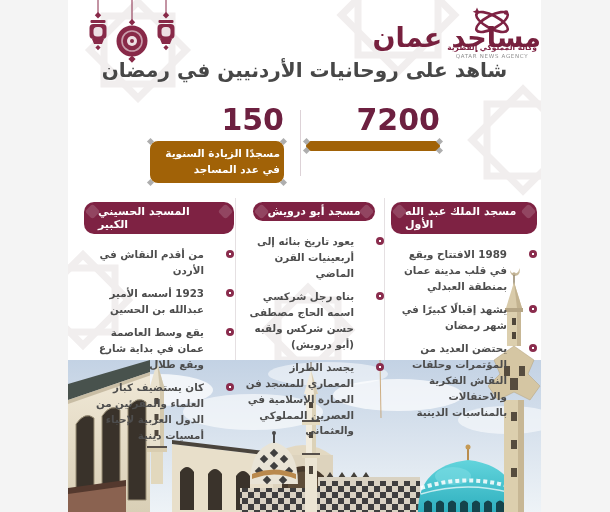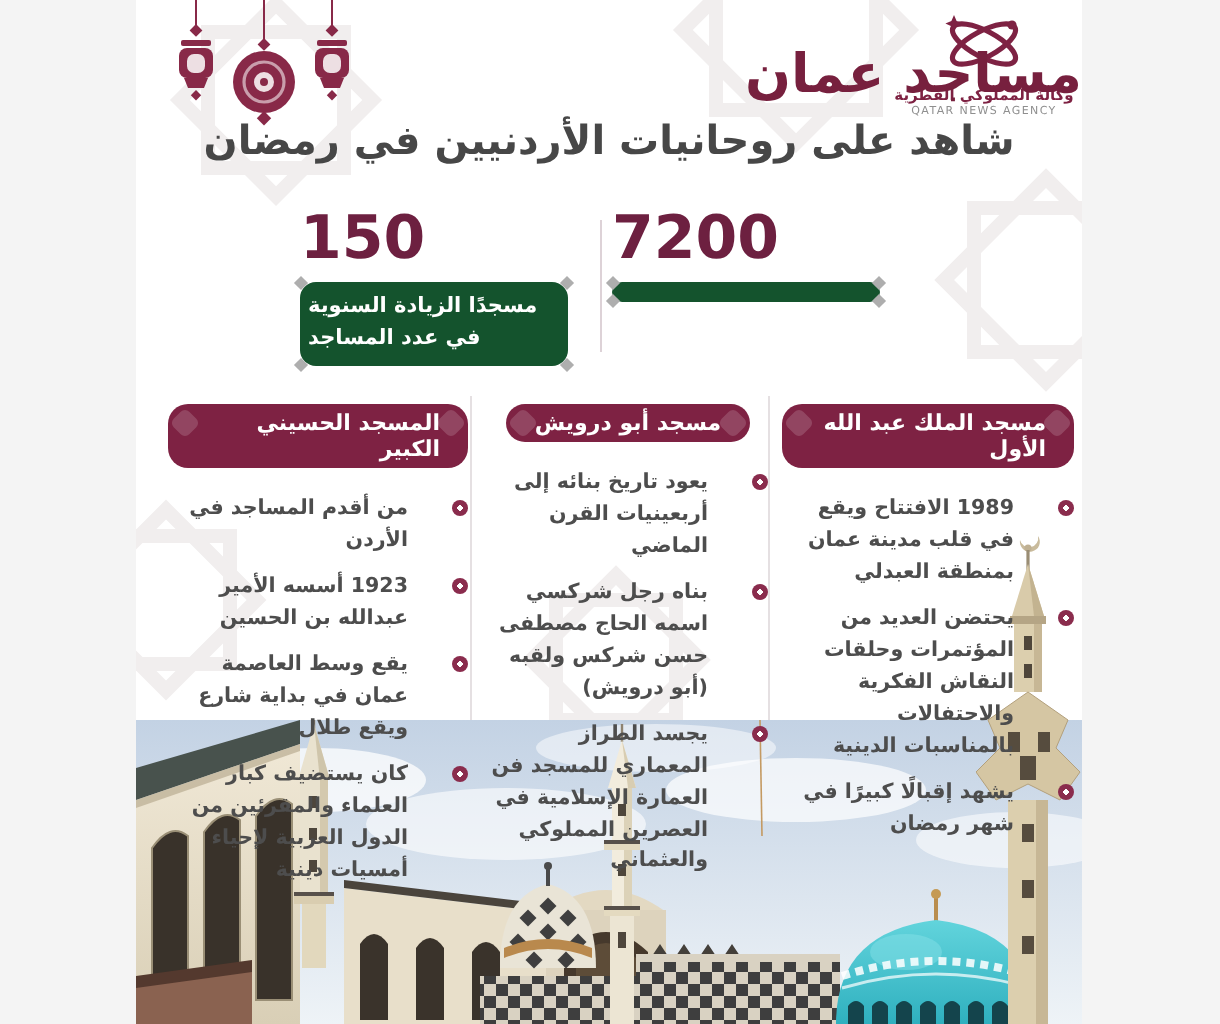--- a/index.html
+++ b/index.html
@@ -10,36 +10,36 @@
 
   
   .lanterns { position:absolute; left:6px; top:0; z-index:2; }
   .logo { position:absolute; left:378px; top:5px; width:92px; z-index:2; text-align:center; direction:ltr; }
   .logo-ar { font-size:7.5px; font-weight:bold; color:#7e2243; margin-top:1px; }
   .logo-en { font-size:5.5px; color:#8f8f8f; letter-spacing:0.7px; margin-top:1px; }
   .title { position:absolute; top:22px; left:0; width:100%; text-align:right; font-size:27px; font-weight:bold; color:#77203e; z-index:2; }
   .subtitle { position:absolute; top:58px; left:0; width:100%; text-align:center; font-size:20px; font-weight:bold; color:#474747; z-index:2; }
 
   
-  .stat { position:absolute; top:103px; width:134px; text-align:left; z-index:2; }
+  .stat { position:absolute; top:103px; width:134px; text-align:right; z-index:2; }
   .stat-total { left:238px; }
   .stat-increase { left:82px; }
   .stat-value { font-size:30px; font-weight:bold; color:#6d2040; line-height:1.1; }
-  .stat-box { position:relative; margin-top:5px; background:#14532d; border-radius:8px; color:#fff; font-size:10.5px; font-weight:bold; line-height:1.5; padding:5px 4px; }
+  .stat-box { position:relative; margin-top:5px; background:#a16207; border-radius:8px; color:#fff; font-size:10.5px; font-weight:bold; line-height:1.5; padding:5px 4px; }
   .corner { position:absolute; width:5px; height:5px; background:#aeaeae; transform:rotate(45deg); }
   .corner.tl { top:-2px; right:-2px; } .corner.tr { top:-2px; left:-2px; }
   .corner.bl { bottom:-2px; right:-2px; } .corner.br { bottom:-2px; left:-2px; }
   .stats-divider { position:absolute; left:232px; top:110px; width:1px; height:66px; background:#ddd2d7; z-index:2; }
 
   
   .col { position:absolute; top:202px; z-index:4; }
   .col-king { left:323px; width:146px; }
   .col-abu { left:176px; width:140px; }
   .col-hus { left:16px; width:150px; }
-  .col-header { position:relative; margin:0 auto; width:max-content; max-width:100%; background:#7e2243; color:#fff; font-size:11px; font-weight:bold; border-radius:10px; padding:3px 14px; text-align:right; }
+  .col-header { position:relative; margin:0 auto; width:max-content; max-width:100%; background:#7e2243; color:#fff; font-size:11px; font-weight:bold; border-radius:10px; padding:3px 14px; text-align:left; }
   .col-header::before, .col-header::after { content:""; position:absolute; top:4px; width:11px; height:11px; border-radius:3px; background:rgba(255,255,255,0.16); transform:rotate(45deg); }
   .col-header::before { right:3px; } .col-header::after { left:3px; }
   .items { margin-top:13px; display:flex; flex-direction:column; gap:7px; }
   .item { display:flex; gap:22px; align-items:flex-start; }
   .bullet { flex:0 0 auto; width:8px; height:8px; margin-top:3px; border-radius:50%;
             background:radial-gradient(circle, #ffffff 0 1.3px, #8a2c4d 1.4px); }
   .item-text { font-size:10.3px; font-weight:bold; color:#4d4d4d; line-height:1.55; }
   .col-divider { position:absolute; top:198px; width:1px; height:166px; background:#e5e0e2; z-index:1; }
   .cd1 { left:167px; } .cd2 { left:316px; }
 
@@ -145,25 +145,25 @@
 
     <div class="col col-king">
       <div class="col-header">مسجد الملك عبد الله الأول</div>
       <div class="items">
         <div class="item">
             <span class="bullet"></span>
             <span class="item-text">1989 الافتتاح ويقع في قلب مدينة عمان بمنطقة العبدلي</span>
           </div>
         <div class="item">
             <span class="bullet"></span>
+            <span class="item-text">يشهد إقبالًا كبيرًا في شهر رمضان</span>
+          </div>
+        <div class="item">
+            <span class="bullet"></span>
             <span class="item-text">يحتضن العديد من المؤتمرات وحلقات النقاش الفكرية والاحتفالات بالمناسبات الدينية</span>
-          </div>
-        <div class="item">
-            <span class="bullet"></span>
-            <span class="item-text">يشهد إقبالًا كبيرًا في شهر رمضان</span>
           </div>
       </div>
     </div>
 
     <div class="col col-abu">
       <div class="col-header">مسجد أبو درويش</div>
       <div class="items">
         <div class="item">
             <span class="bullet"></span>
             <span class="item-text">يعود تاريخ بنائه إلى أربعينيات القرن الماضي</span>
@@ -177,21 +177,21 @@
             <span class="item-text">يجسد الطراز المعماري للمسجد فن العمارة الإسلامية في العصرين المملوكي والعثماني</span>
           </div>
       </div>
     </div>
 
     <div class="col col-hus">
       <div class="col-header">المسجد الحسيني الكبير</div>
       <div class="items">
         <div class="item">
             <span class="bullet"></span>
-            <span class="item-text">من أقدم المساجد في الأردن</span>
+            <span class="item-text">من أقدم النقاش في الأردن</span>
           </div>
         <div class="item">
             <span class="bullet"></span>
             <span class="item-text">1923 أسسه الأمير عبدالله بن الحسين</span>
           </div>
         <div class="item">
             <span class="bullet"></span>
             <span class="item-text">يقع وسط العاصمة عمان في بداية شارع ويقع طلال</span>
           </div>
         <div class="item">

